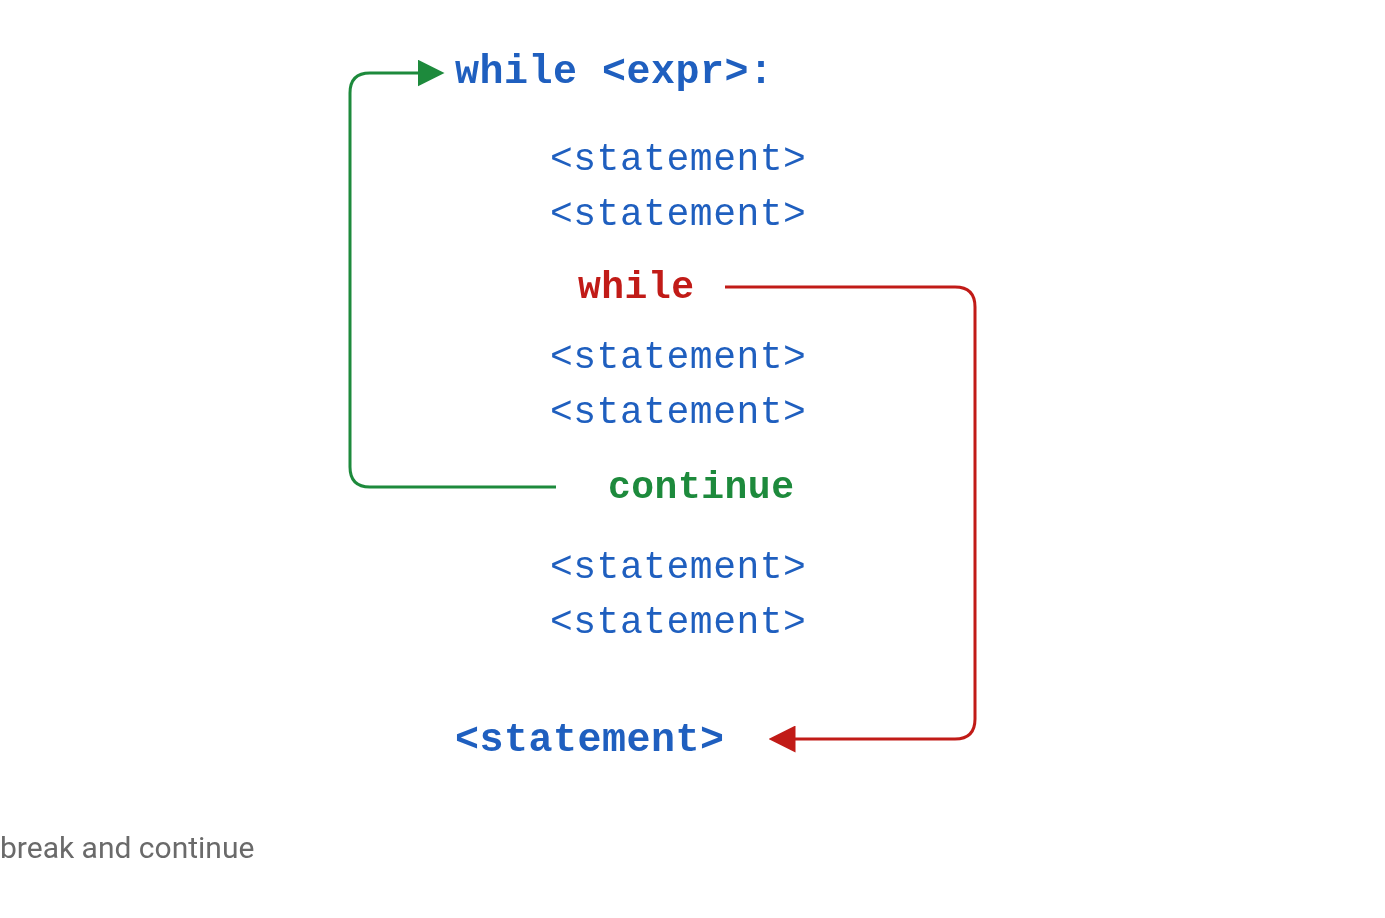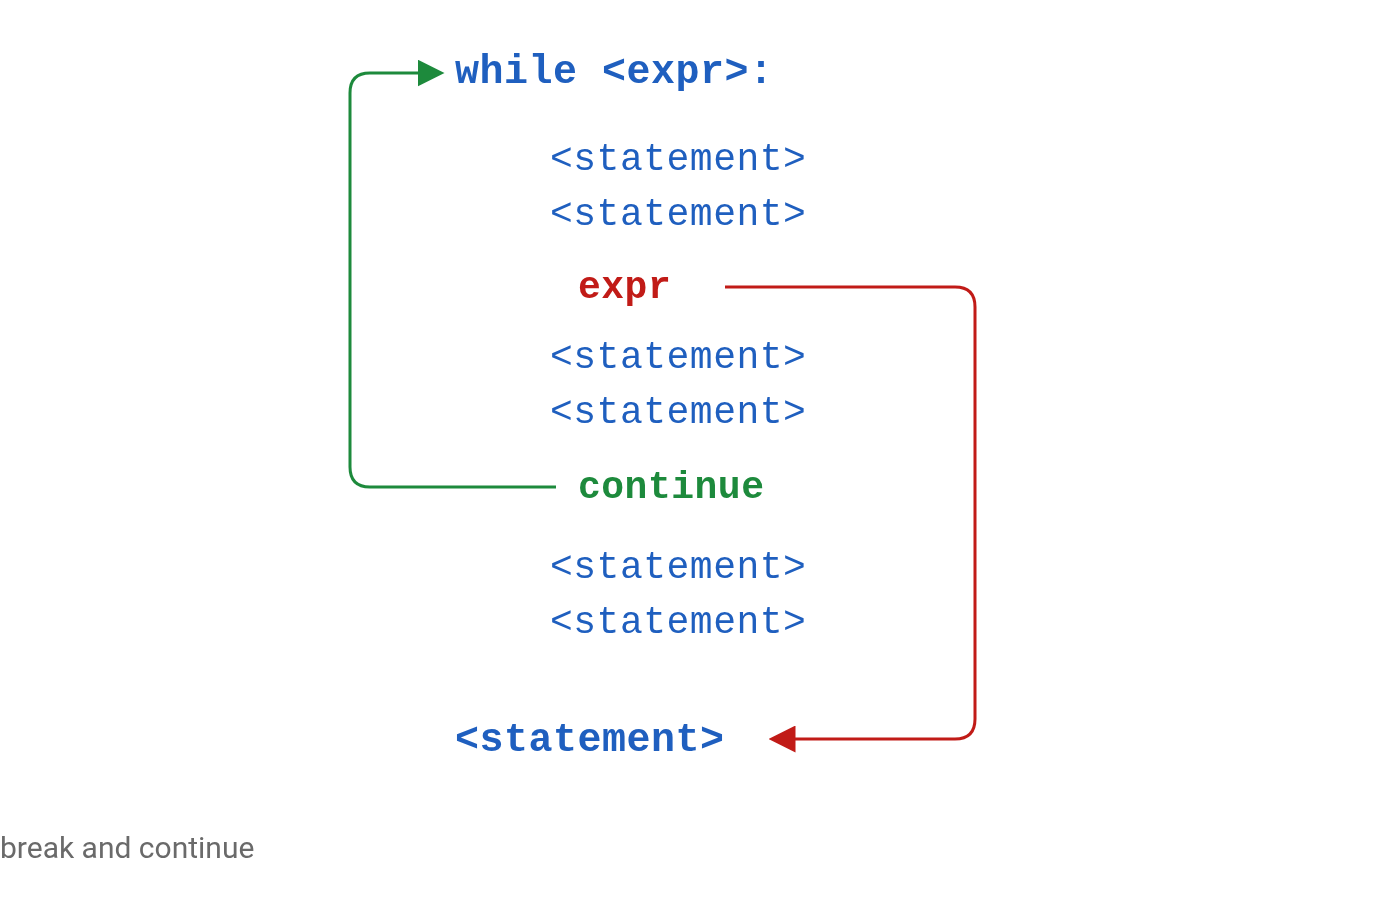--- a/index.html
+++ b/index.html
@@ -74,26 +74,26 @@
              L 975 719
              Q 975 739 955 739
              L 773 739" fill="none" stroke="#c11b17" stroke-width="3" marker-end="url(#ah-red)"></path>
   </svg>
 
   <div class="code-text bold blue sz-header" style="left:455px; top:50px;">while &lt;expr&gt;:</div>
 
   <div class="code-text blue sz-body" style="left:550px; top:138px;">&lt;statement&gt;</div>
   <div class="code-text blue sz-body" style="left:550px; top:193px;">&lt;statement&gt;</div>
 
-  <div class="code-text bold red sz-key" style="left:578px; top:266px;">expr</div>
+  <div class="code-text bold red sz-key" style="left:578px; top:266px;">while</div>
 
   <div class="code-text blue sz-body" style="left:550px; top:336px;">&lt;statement&gt;</div>
   <div class="code-text blue sz-body" style="left:550px; top:391px;">&lt;statement&gt;</div>
 
-  <div class="code-text bold green sz-key" style="left:578px; top:466px;text-align:center;">continue</div>
+  <div class="code-text bold green sz-key" style="left:608px; top:466px;text-align:center;">continue</div>
 
   <div class="code-text blue sz-body" style="left:550px; top:546px;">&lt;statement&gt;</div>
   <div class="code-text blue sz-body" style="left:550px; top:601px;">&lt;statement&gt;</div>
 
   <div class="code-text bold blue sz-footer" style="left:455px; top:718px;">&lt;statement&gt;</div>
 
   <div class="caption" style="left:0px; top:830px; width:1385px;">break and continue</div>
 
 </div>
 

